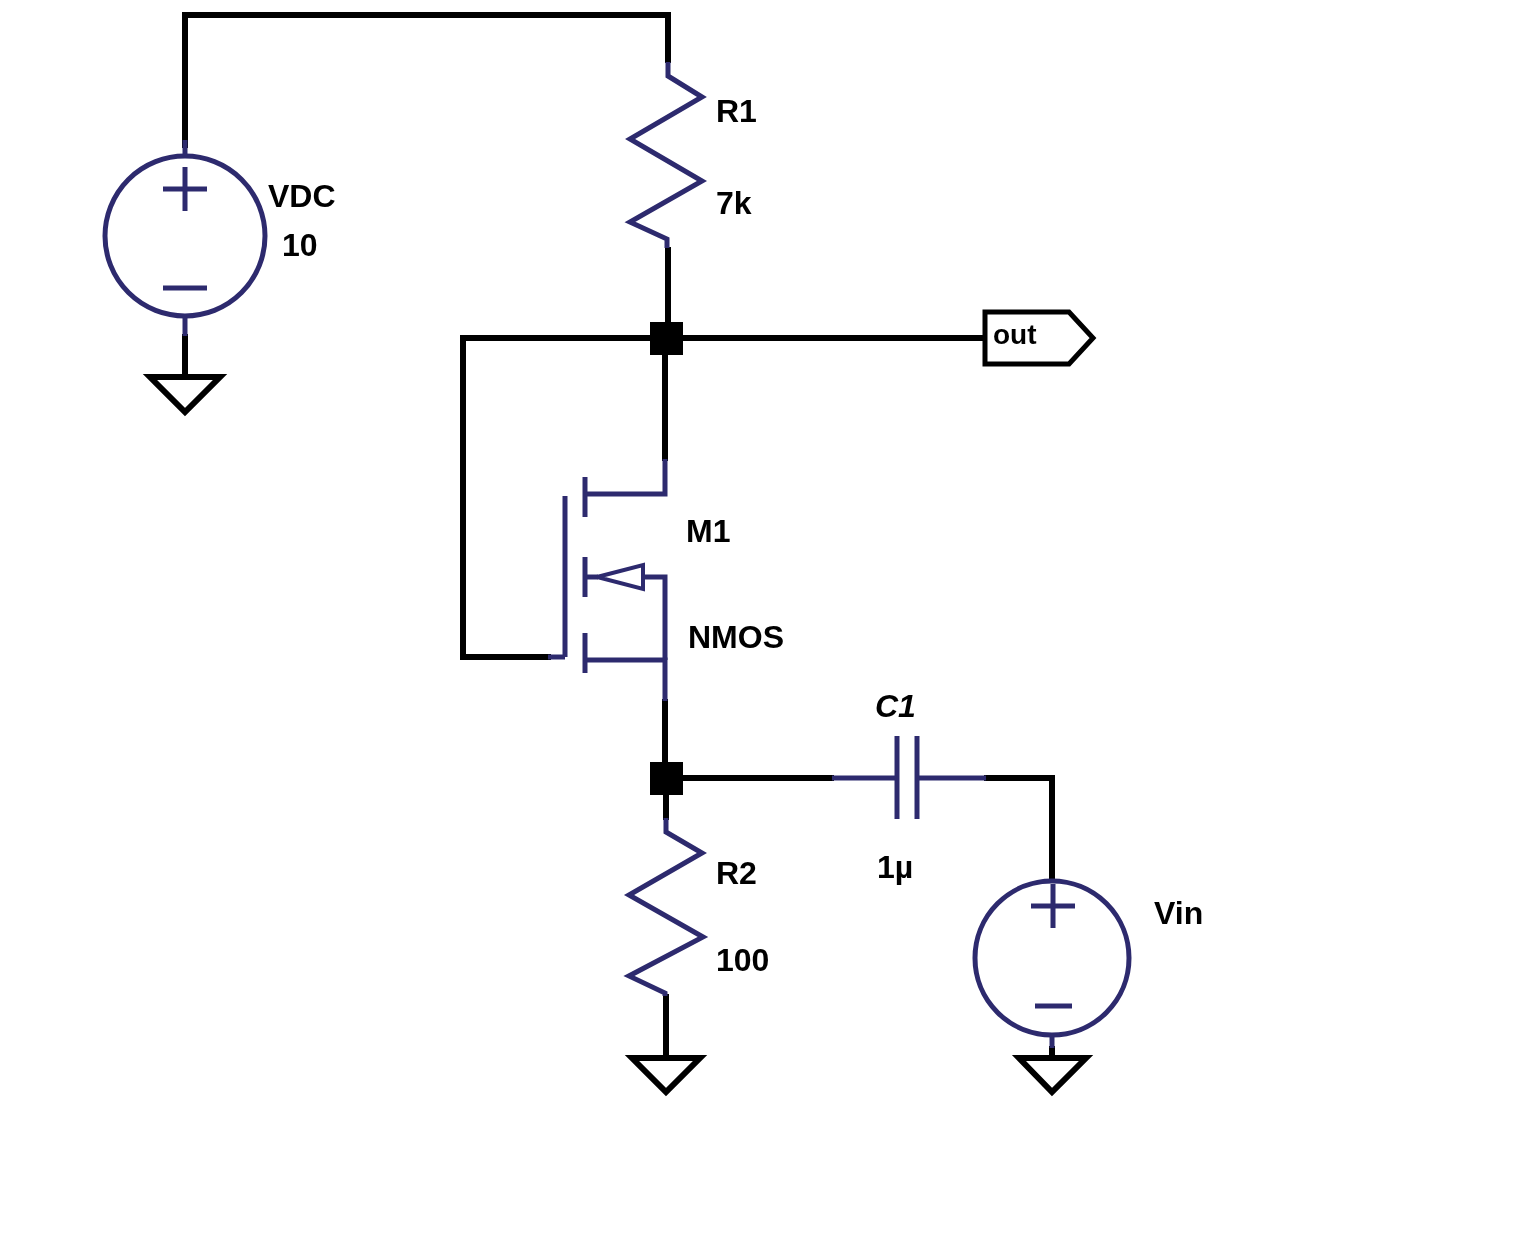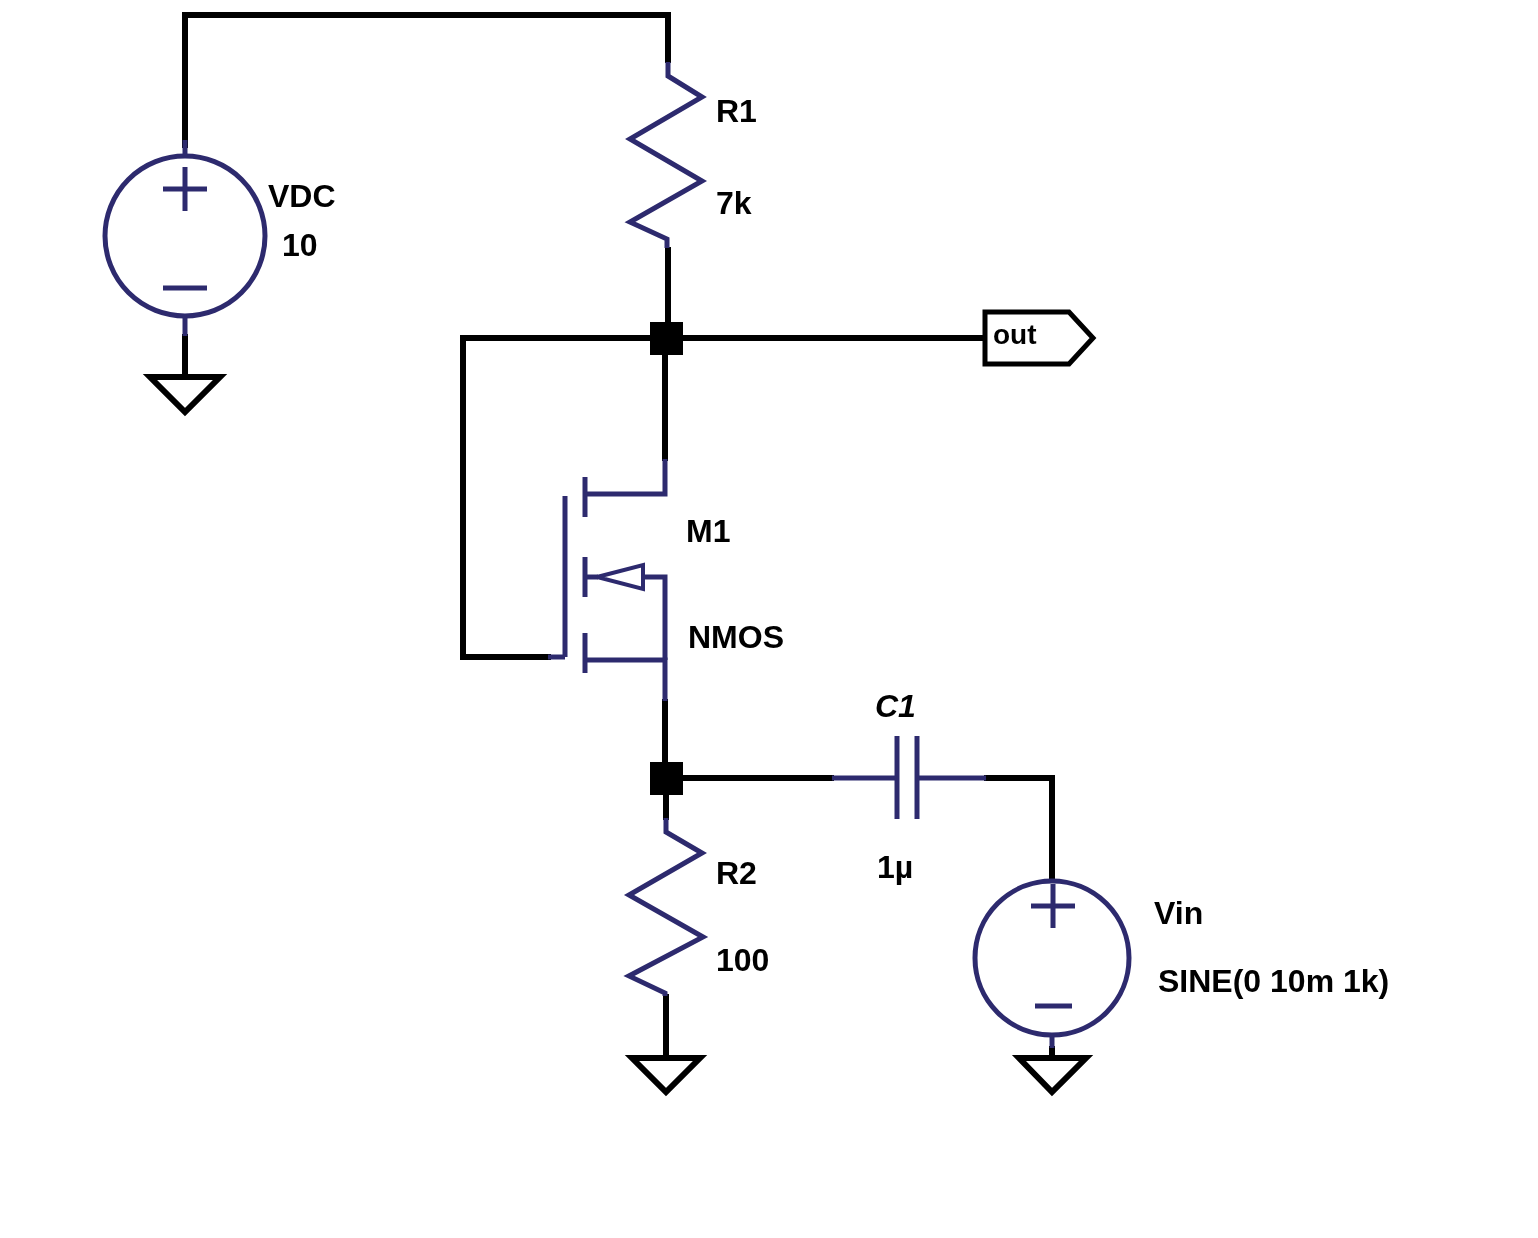--- a/index.html
+++ b/index.html
@@ -122,15 +122,14 @@
   <div class="label" style="left:686px; top:515px;">M1</div>
   <div class="label" style="left:688px; top:612px;margin-top:9px;">NMOS</div>
 
   <div class="label" style="left:875px; top:690px;font-style:italic;">C1</div>
   <div class="label" style="left:877px; top:819px;margin-top:32px;">1µ</div>
 
   <div class="label" style="left:716px; top:857px;">R2</div>
   <div class="label" style="left:716px; top:944px;">100</div>
 
   <div class="label" style="left:1154px; top:897px;">Vin</div>
-  <div class="label" style="left:1158px; top:965px;">SINE(0 10m 1k)</div>
 
 </div>
 
 </body></html>

